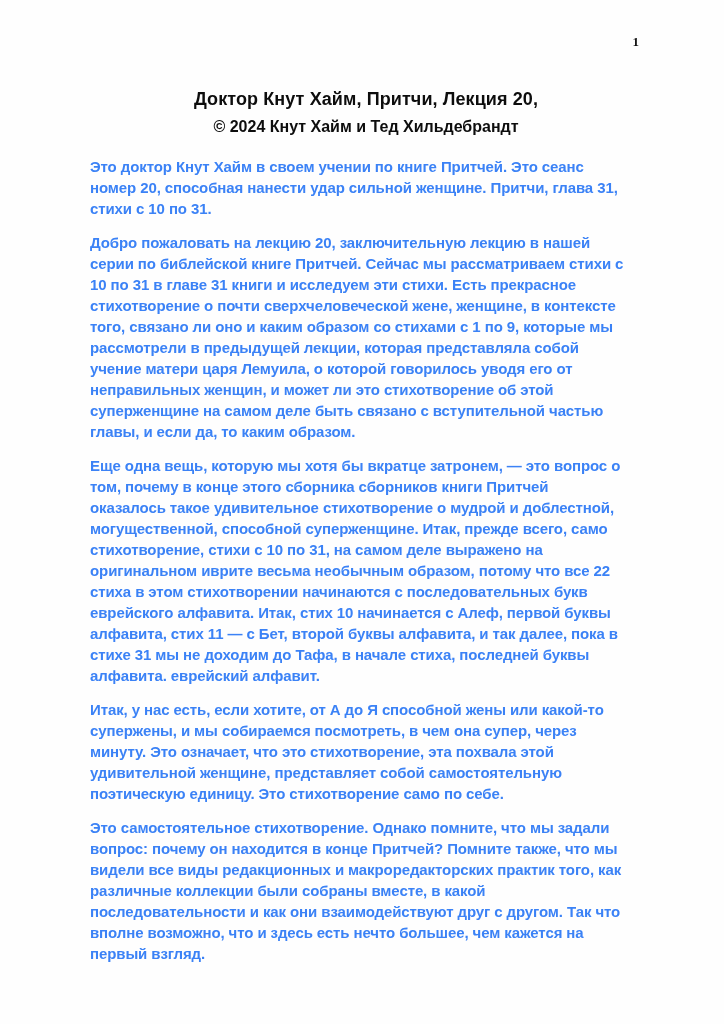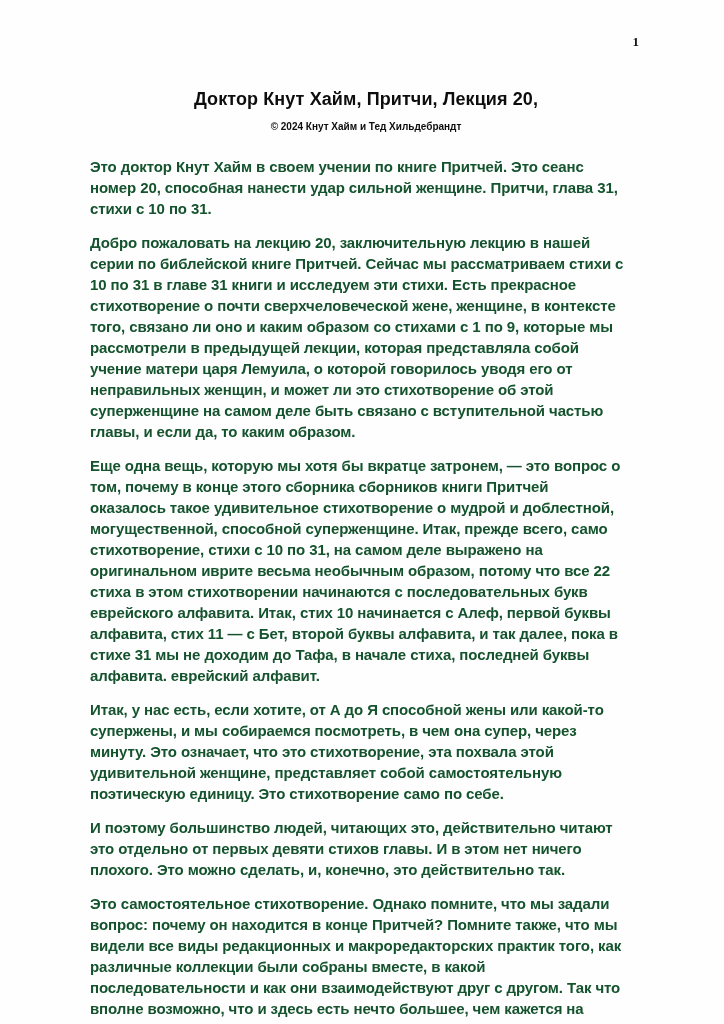--- a/index.html
+++ b/index.html
@@ -37,32 +37,32 @@
     text-align: center;
     font-size: 18px;
     line-height: 30px;
     font-weight: 700;
     color: #0d0d0d;
     letter-spacing: 0.1px;
   }
   .copyright {
     margin: 3px 0 20px 0;
     text-align: center;
-    font-size: 10px;
+    font-size: 16px;
     line-height: 19px;
     font-weight: 700;
     color: #0d0d0d;
   }
   .para {
     margin: 0 16px 13px 0;
     font-size: 15px;
     line-height: 21px;
     font-weight: 600;
     text-align: left;
-    color: #14532d;
+    color: #3b82f6;
     letter-spacing: -0.1px;
   }
 </style>
 </head>
 <body>
 
 <div class="page">
   <div class="page-number">1</div>
 
   <div class="content">
@@ -73,17 +73,16 @@
     <div class="copyright">© 2024 Кнут Хайм и Тед Хильдебрандт</div>
 
     <p class="para">Это доктор Кнут Хайм в своем учении по книге Притчей. Это сеанс номер 20, способная нанести удар сильной женщине. Притчи, глава 31, стихи с 10 по 31.</p>
 
     <p class="para">Добро пожаловать на лекцию 20, заключительную лекцию в нашей серии по библейской книге Притчей. Сейчас мы рассматриваем стихи с 10 по 31 в главе 31 книги и исследуем эти стихи. Есть прекрасное стихотворение о почти сверхчеловеческой жене, женщине, в контексте того, связано ли оно и каким образом со стихами с 1 по 9, которые мы рассмотрели в предыдущей лекции, которая представляла собой учение матери царя Лемуила, о которой говорилось уводя его от неправильных женщин, и может ли это стихотворение об этой суперженщине на самом деле быть связано с вступительной частью главы, и если да, то каким образом.</p>
 
     <p class="para">Еще одна вещь, которую мы хотя бы вкратце затронем, — это вопрос о том, почему в конце этого сборника сборников книги Притчей оказалось такое удивительное стихотворение о мудрой и доблестной, могущественной, способной суперженщине. Итак, прежде всего, само стихотворение, стихи с 10 по 31, на самом деле выражено на оригинальном иврите весьма необычным образом, потому что все 22 стиха в этом стихотворении начинаются с последовательных букв еврейского алфавита. Итак, стих 10 начинается с Алеф, первой буквы алфавита, стих 11 — с Бет, второй буквы алфавита, и так далее, пока в стихе 31 мы не доходим до Тафа, в начале стиха, последней буквы алфавита. еврейский алфавит.</p>
 
     <p class="para">Итак, у нас есть, если хотите, от А до Я способной жены или какой-то супержены, и мы собираемся посмотреть, в чем она супер, через минуту. Это означает, что это стихотворение, эта похвала этой удивительной женщине, представляет собой самостоятельную поэтическую единицу. Это стихотворение само по себе.</p>
 
-    <p class="para">И поэтому большинство людей, читающих это, действительно читают это отдельно от первых девяти стихов главы. И в этом нет ничего плохого. Это можно сделать, и, конечно, это действительно так.</p>
 
     <p class="para">Это самостоятельное стихотворение. Однако помните, что мы задали вопрос: почему он находится в конце Притчей? Помните также, что мы видели все виды редакционных и макроредакторских практик того, как различные коллекции были собраны вместе, в какой последовательности и как они взаимодействуют друг с другом. Так что вполне возможно, что и здесь есть нечто большее, чем кажется на первый взгляд.</p>
   </div>
 </div>
 
 </body></html>

